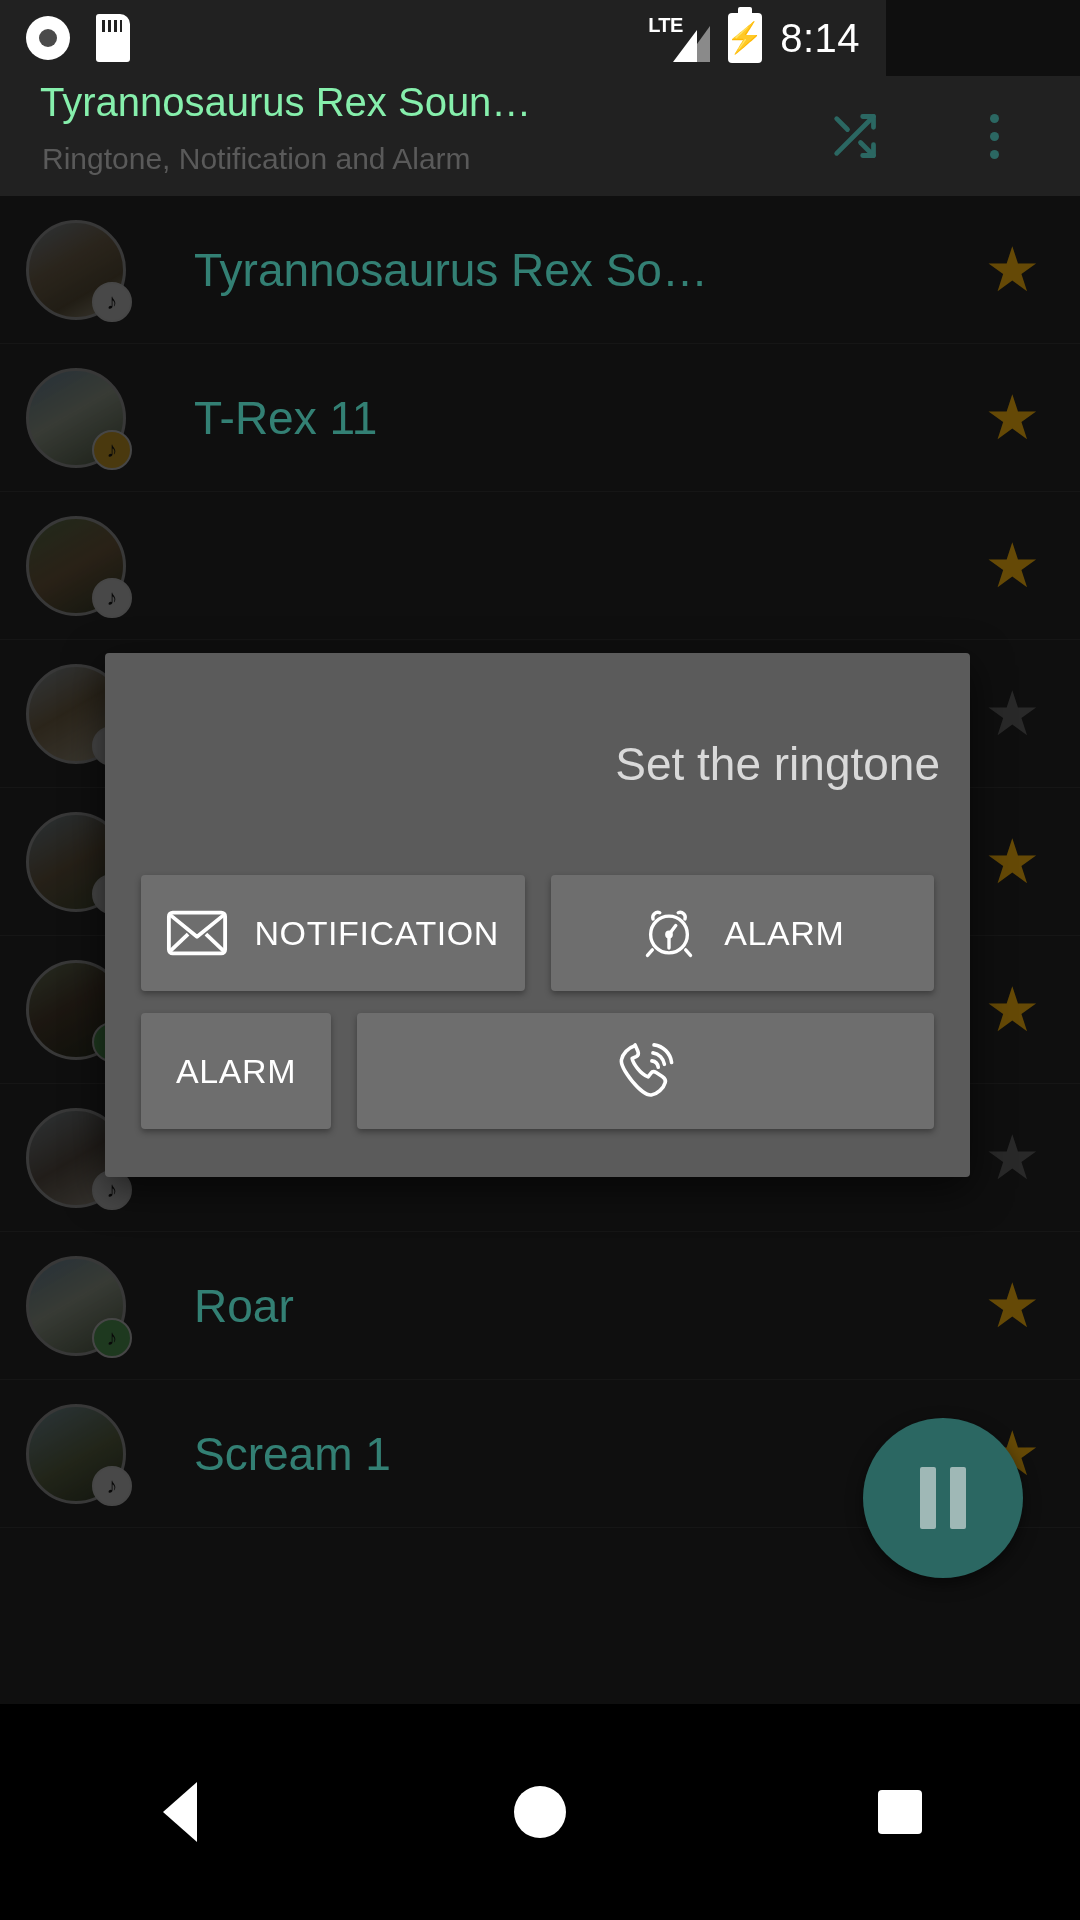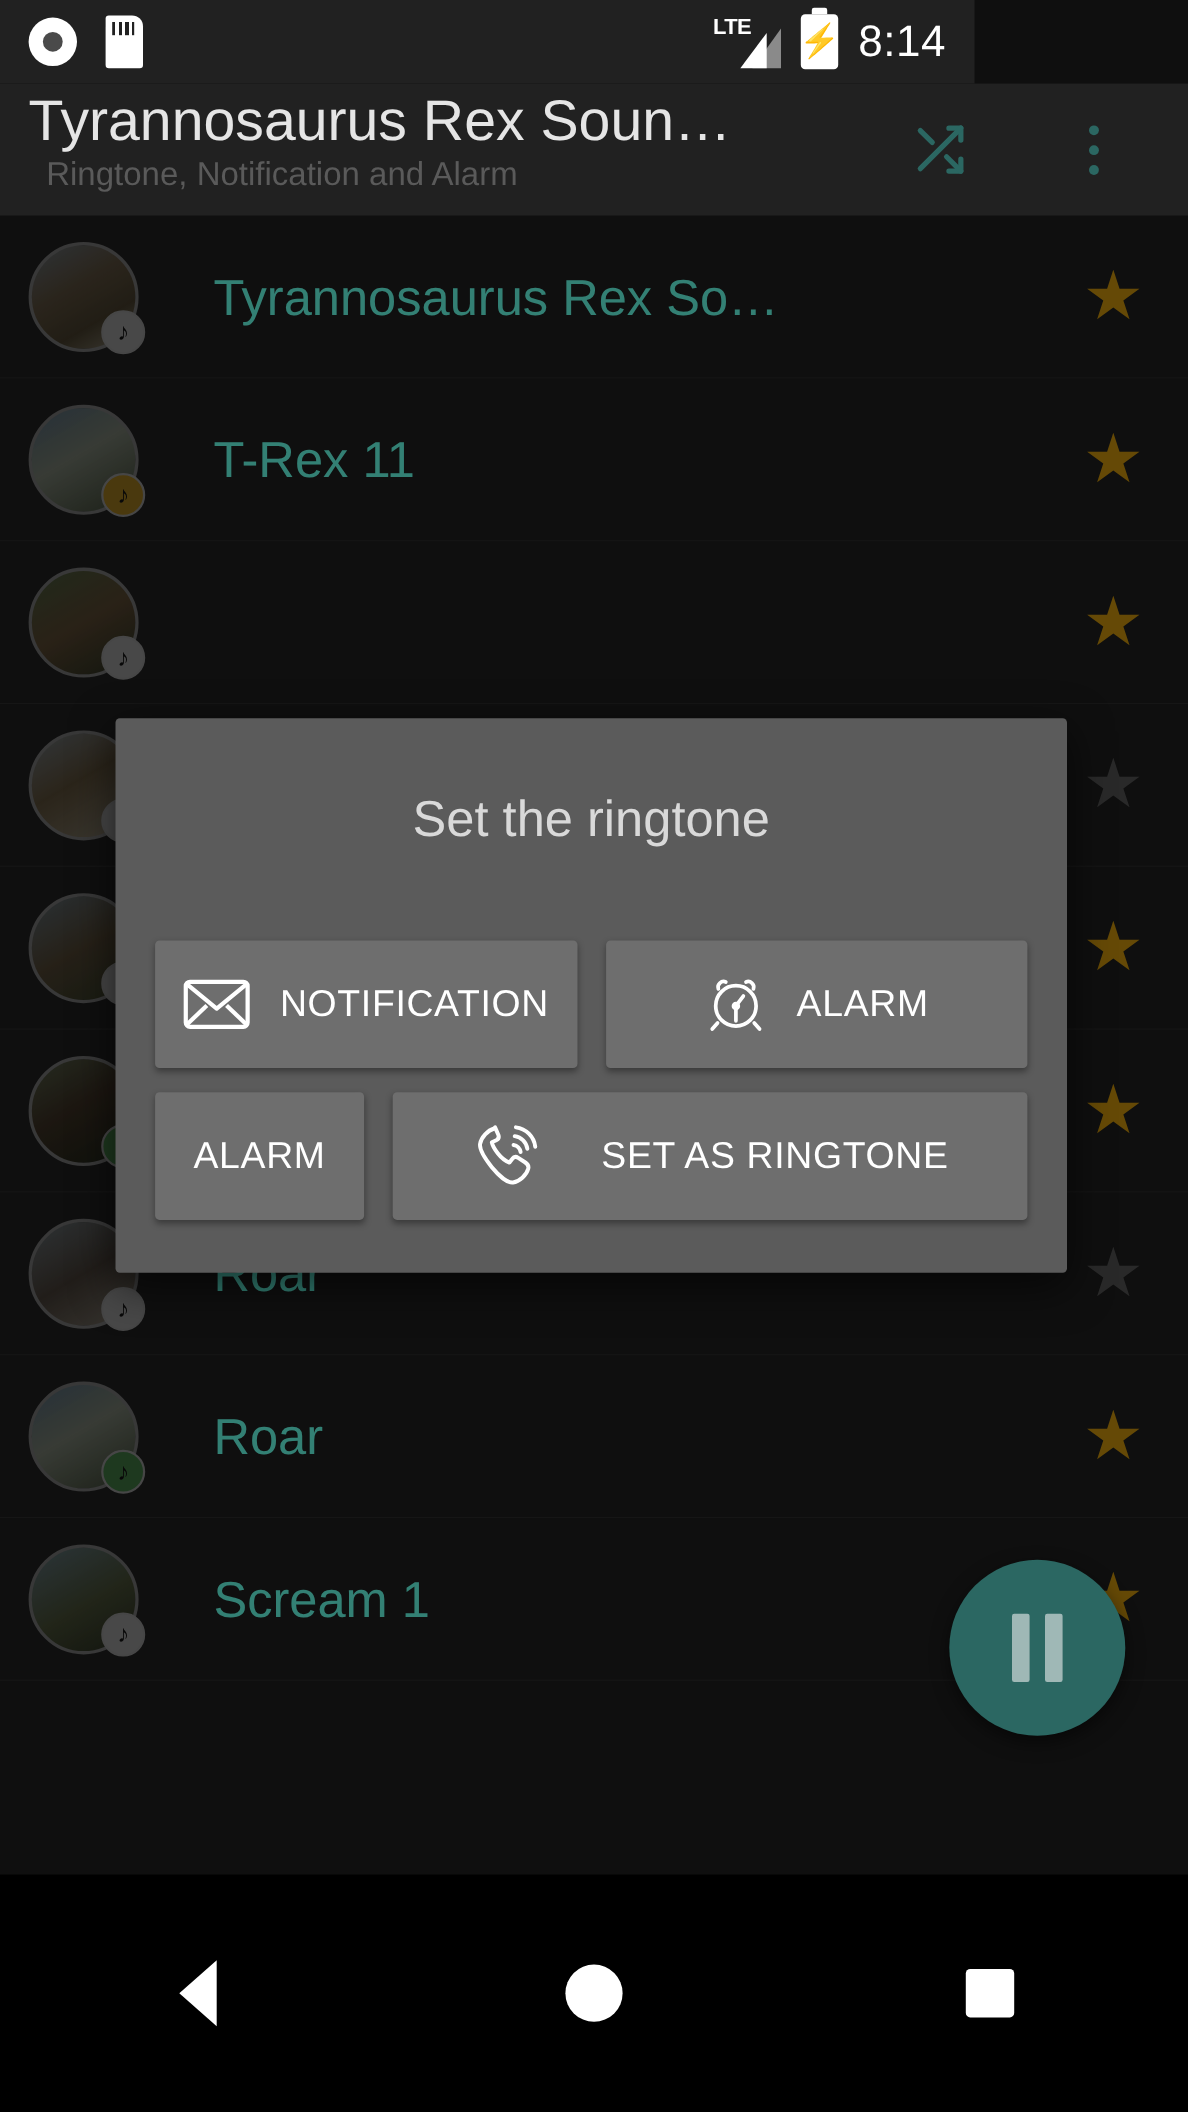--- a/index.html
+++ b/index.html
@@ -80,22 +80,22 @@
   .clock { font-size:40px; color:#fff; letter-spacing:0.5px; }
 
   
   #toolbar {
     position:absolute; top:76px; left:0;
     width:1080px; height:120px;
     background:#212121;
     z-index:4;
   }
   #app-title {
-    position:absolute; left:26px; top:4px;
-    font-size:52px; color:#e5e5e5;
+    position:absolute; left:40px; top:4px;
+    font-size:40px; color:#86efac;
     white-space:nowrap;
   }
   #app-subtitle {
     position:absolute; left:42px; top:66px;
     font-size:30px; color:#5a5a5a;
     white-space:nowrap;
   }
   #shuffle-btn {
     position:absolute; right:190px; top:24px;
     width:72px; height:72px;
@@ -165,23 +165,23 @@
     position:absolute;
     left:105px; top:653px;
     width:865px;
     background:#5b5b5b;
     border-radius:4px;
     box-shadow:0 12px 40px rgba(0,0,0,0.6);
     z-index:3;
     padding-bottom:26px;
   }
   #dialog-title {
-    text-align:center;
+    text-align:right;
     font-size:46px; color:#d9d9d9;
-    padding:64px 30px 84px 30px;
+    padding:84px 30px 84px 30px;
   }
   .btn-row {
     display:flex;
     padding:0 36px;
     gap:26px;
     margin-bottom:22px;
   }
   .dlg-btn {
     background:#6e6e6e;
     border-radius:4px;
@@ -407,21 +407,20 @@
 
       <div class="dlg-btn" id="btn-set-ringtone">
         <span class="ico">
           <svg width="64" height="64" viewBox="0 0 24 24" fill="none" stroke="#ffffff" stroke-width="1.35" stroke-linecap="round" stroke-linejoin="round">
             <path d="M7.6 2.6 C5.4 3.2 3.2 5.6 2.8 7.8 c-.3 1.6 1.3 4.6 4 8 2.8 3.4 5.6 5.4 7.2 5.2 2.2-.3 4.6-2.5 5.2-4.7 .3-1-.2-1.6-1.1-2.2 l-2.3-1.5 c-.8-.5-1.5-.4-2 .3 l-1 1.3 c-1.5-.6-2.9-1.8-4-3.2 -1.1-1.4-1.8-2.6-2-3.7 l1.5-.7 c.8-.4 1-1.1.7-1.9 L7.9 2.2"></path>
             <path d="M14.6 5.2 a5 5 0 0 1 4.3 4.3"></path>
             <path d="M14.2 8.2 a2.8 2.8 0 0 1 2.4 2.4"></path>
             <path d="M15 2.2 a7.6 7.6 0 0 1 6.6 6.6"></path>
           </svg>
         </span>
-        <span>SET AS RINGTONE</span>
       </div>
     </div>
   </div>
 
   <div id="nav-bar">
     <div class="nav-slot">
       <span class="nav-back"></span>
     </div>
     <div class="nav-slot">
       <span class="nav-home"></span>

